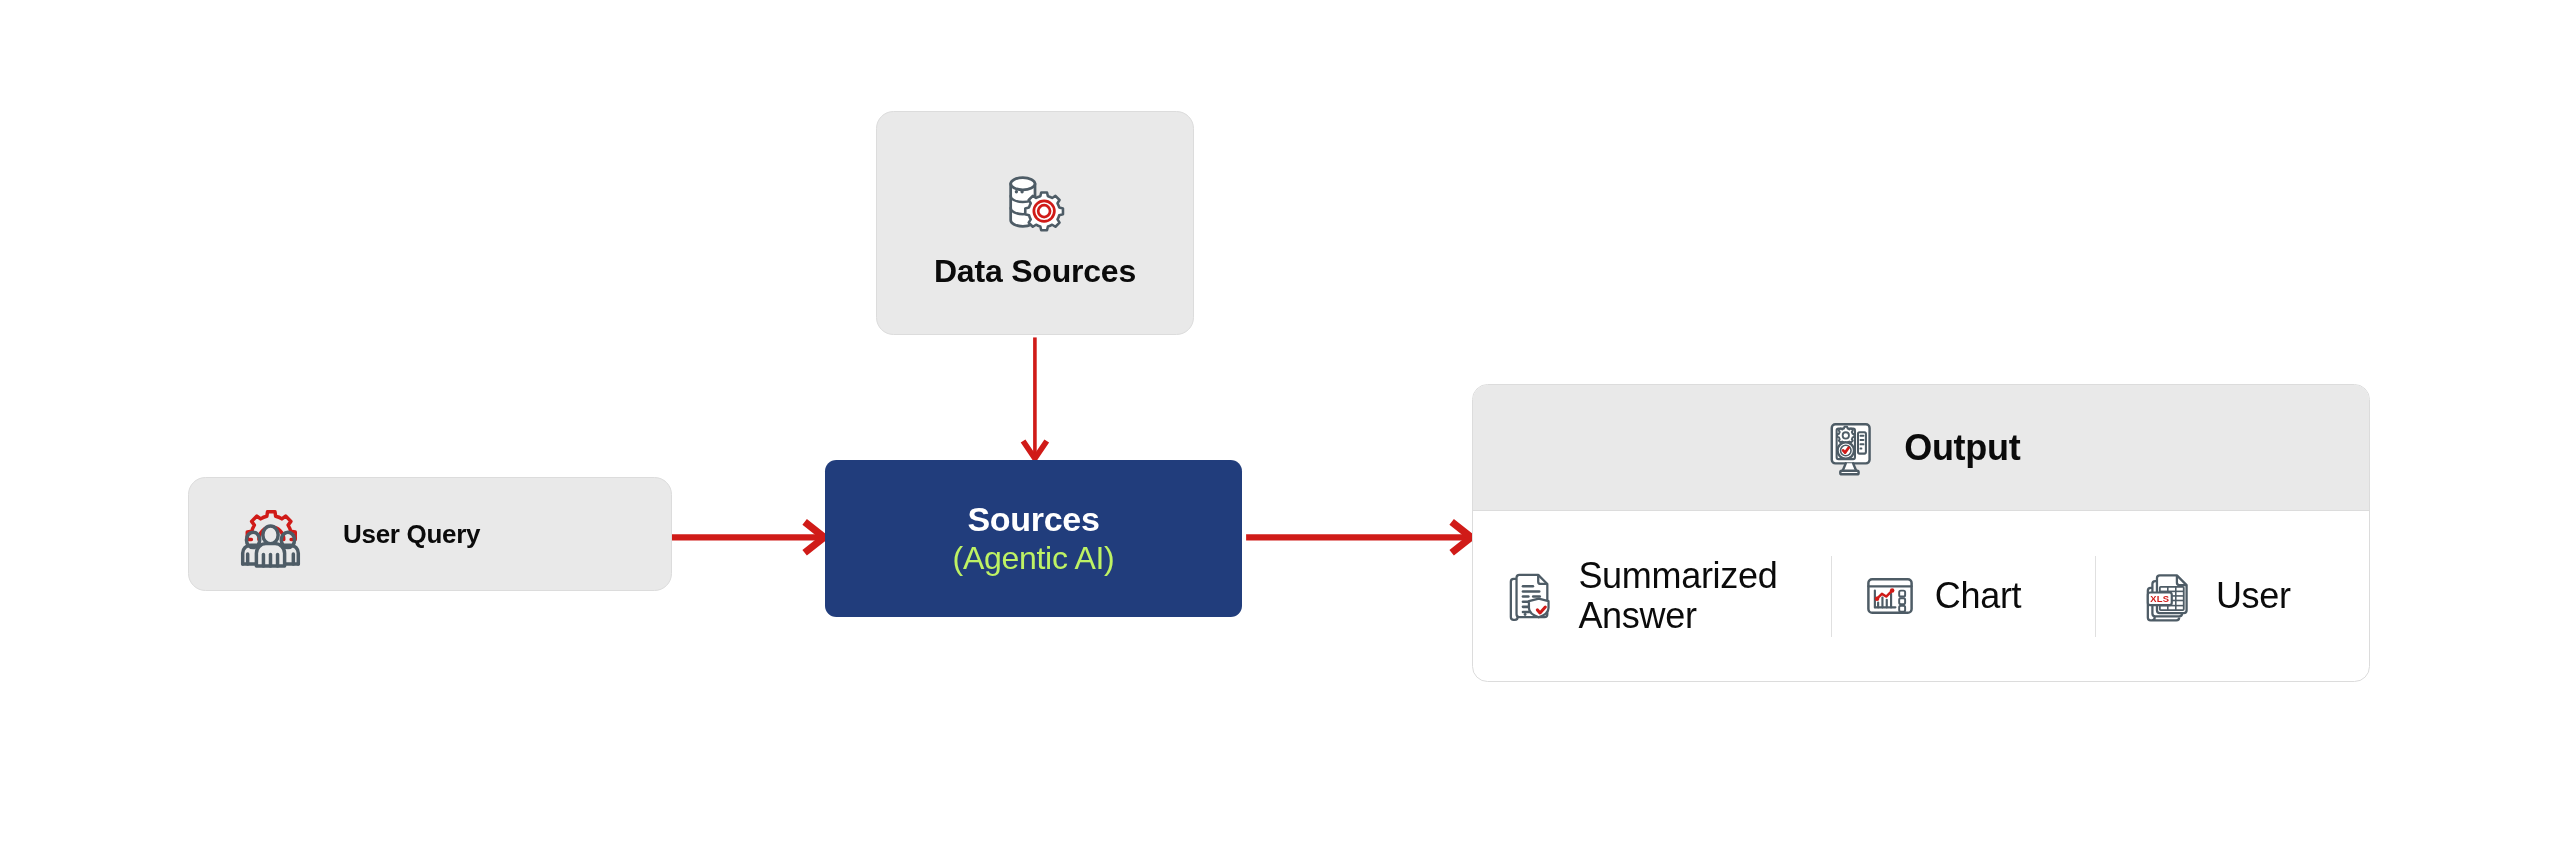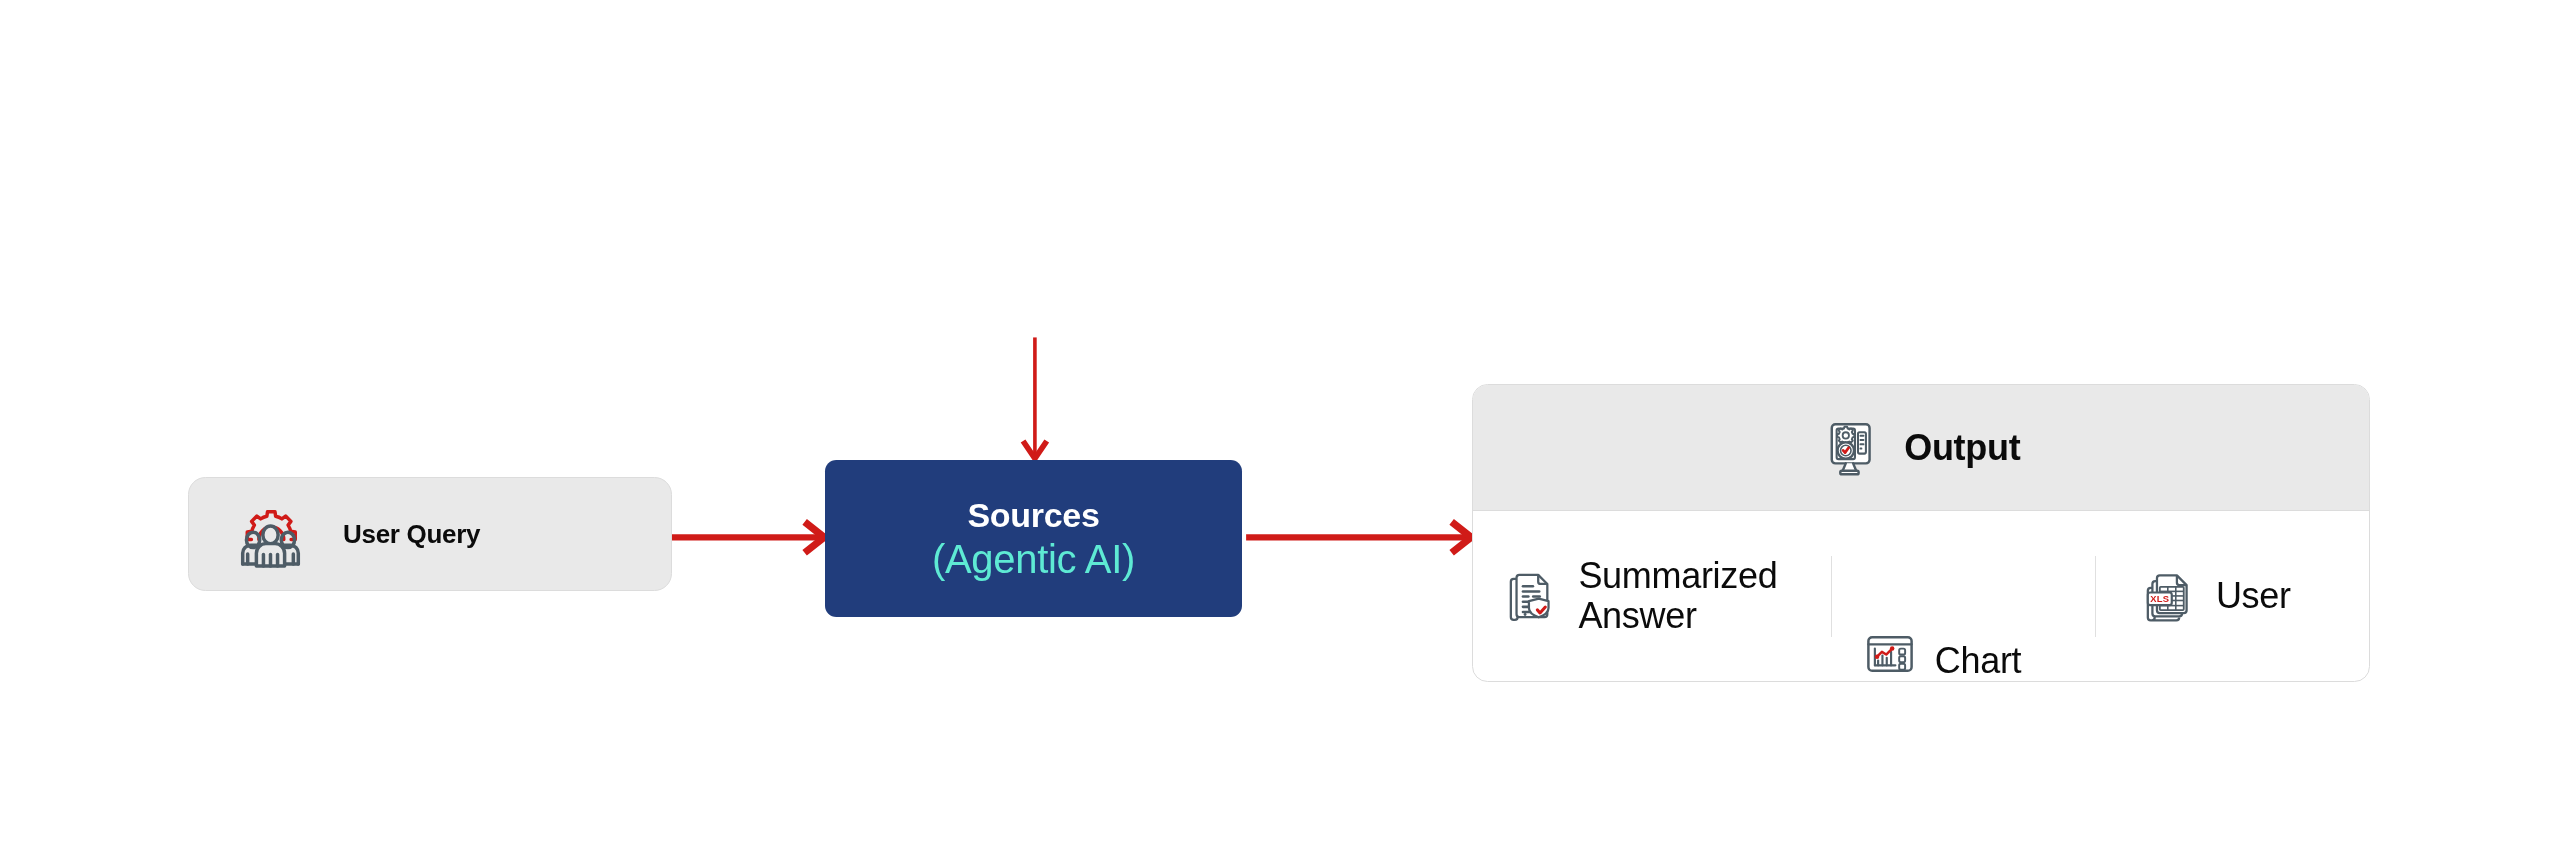--- a/index.html
+++ b/index.html
@@ -86,23 +86,23 @@
     gap: 3.1px;
   }
   #chatbot-box .title {
     font-size: 34px;
     font-weight: bold;
     color: #ffffff;
     letter-spacing: -0.3px;
     line-height: 1.12;
   }
   #chatbot-box .subtitle {
-    font-size: 40px;
+    font-size: 32px;
     font-weight: normal;
-    color: #5eead4;
+    color: #bef264;
     letter-spacing: -0.3px;
     line-height: 1.12;
   }
 
   
   #output-panel {
     position: absolute;
     left: 1472px;
     top: 384px;
     width: 898px;
@@ -142,21 +142,21 @@
     height: 100%;
   }
   .output-item .oi-label {
     font-size: 36px;
     font-weight: normal;
     color: #0b0b0b;
     letter-spacing: -0.3px;
     line-height: 1.12;
   }
   #item-summarized { padding-left: 12.4px; width: 361px; }
-  #item-chart      { padding-left: 31px; width: 278px; align-items: flex-end; }
+  #item-chart      { padding-left: 31px; width: 278px; }
   #item-data       { padding-left: 45px; width: 268px; }
   .output-divider {
     width: 1.5px;
     height: 81px;
     background: #e0e0e0;
     flex: 0 0 auto;
   }
 
   
   #connectors {
@@ -222,20 +222,51 @@
           <path d="M33 88 L33 72.5 A11.5 11.5 0 0 1 44.5 61 L55.5 61 A11.5 11.5 0 0 1 67 72.5 L67 88 Z" fill="#e9e9e9"></path>
           <path d="M41.5 74 L41.5 88"></path>
           <path d="M50 74 L50 88"></path>
           <path d="M58.5 74 L58.5 88"></path>
         </g>
       </svg>
     </span>
     <span class="label">User Query</span>
   </div>
 
+  <div class="card" id="data-sources-box">
+    <span class="icon">
+      <svg class="icon-svg" width="76" height="76" viewBox="0 0 100 100" xmlns="http://www.w3.org/2000/svg">
+
+        <g fill="#ffffff" stroke="#4e5c66" stroke-width="3.6" stroke-linejoin="round" stroke-linecap="round">
+          <path d="M18 26 L18 74 A16 8 0 0 0 50 74 L50 26 Z"></path>
+          <ellipse cx="34" cy="26" rx="16" ry="8"></ellipse>
+        </g>
+        <g fill="none" stroke="#4e5c66" stroke-width="3.2" stroke-linecap="round">
+          <path d="M18 42 A16 8 0 0 0 50 42"></path>
+          <path d="M18 58 A16 8 0 0 0 50 58"></path>
+        </g>
+        <g fill="#4e5c66">
+          <circle cx="25.5" cy="36.5" r="2.2"></circle>
+          <circle cx="33" cy="36.5" r="2.2"></circle>
+        </g>
+
+        <g transform="translate(62,62)">
+          <path d="M-3.8,-24.5 L3.8,-24.5 L5.0,-19.6 A20 20 0 0 1 10.6,-17.3 L14.9,-20.0 L20.3,-14.6 L17.6,-10.3
+                   A20 20 0 0 1 19.9,-4.7 L24.8,-3.5 L24.8,4.1 L19.9,5.3 A20 20 0 0 1 17.6,10.9
+                   L20.3,15.2 L14.9,20.6 L10.6,17.9 A20 20 0 0 1 5.0,20.2 L3.8,25.1 L-3.8,25.1 L-5.0,20.2
+                   A20 20 0 0 1 -10.6,17.9 L-14.9,20.6 L-20.3,15.2 L-17.6,10.9 A20 20 0 0 1 -19.9,5.3
+                   L-24.8,4.1 L-24.8,-3.5 L-19.9,-4.7 A20 20 0 0 1 -17.6,-10.3 L-20.3,-14.6 L-14.9,-20.0
+                   L-10.6,-17.3 A20 20 0 0 1 -5.0,-19.6 Z" fill="#ffffff" stroke="#4e5c66" stroke-width="3.4" stroke-linejoin="round"></path>
+          <circle cx="0" cy="0" r="13.5" fill="none" stroke="#d01b18" stroke-width="3.6"></circle>
+          <circle cx="0" cy="0" r="7.8" fill="none" stroke="#d01b18" stroke-width="3.6"></circle>
+        </g>
+      </svg>
+    </span>
+    <span class="label">Data Sources</span>
+  </div>
 
   <div id="chatbot-box">
     <span class="title">Sources</span>
     <span class="subtitle">(Agentic AI)</span>
   </div>
 
   <div id="output-panel">
 
     <div id="output-header">
       <span class="icon">

